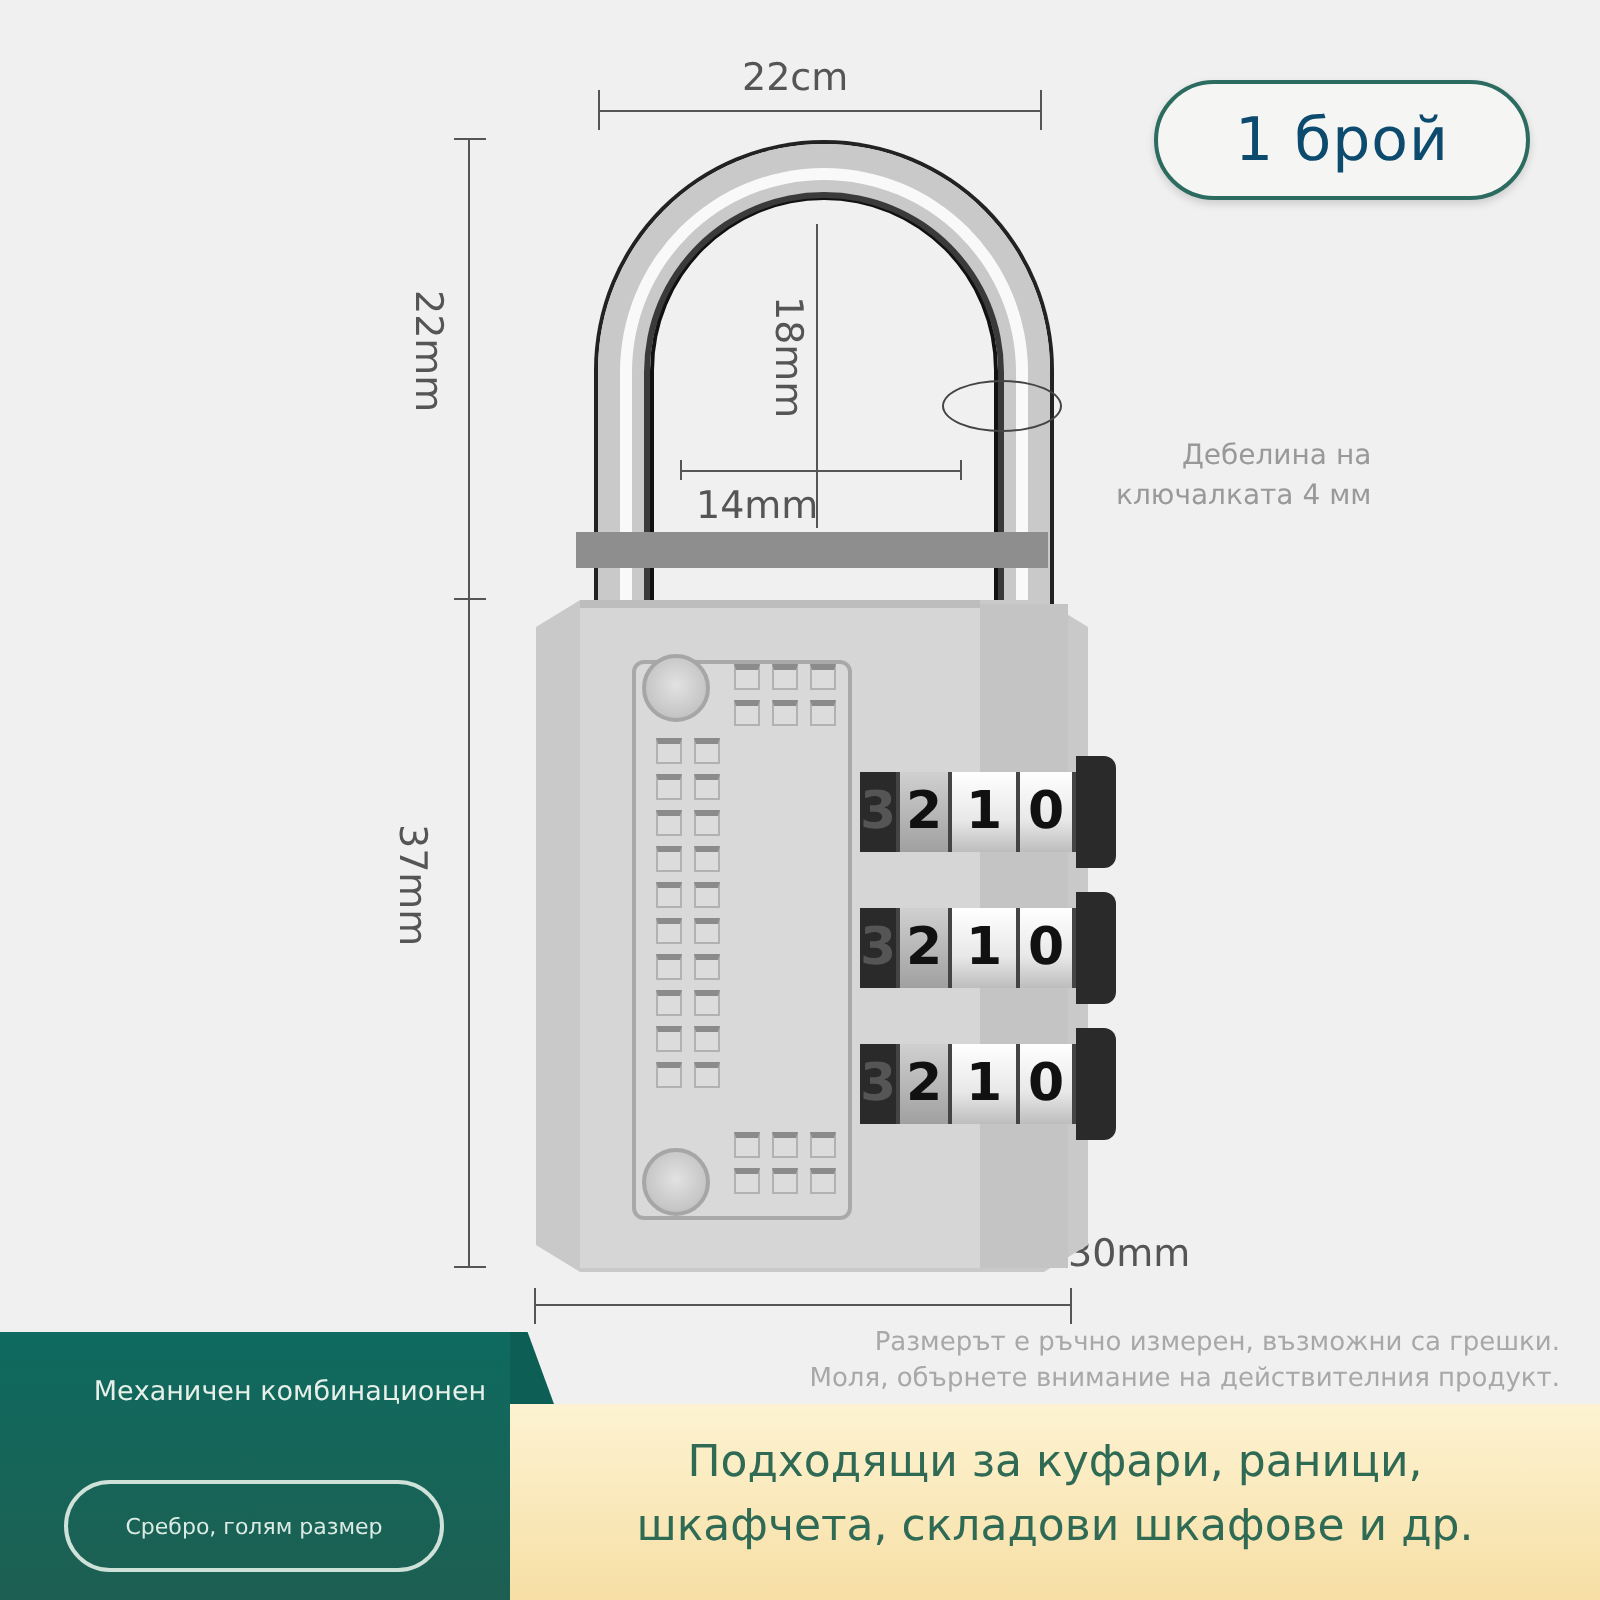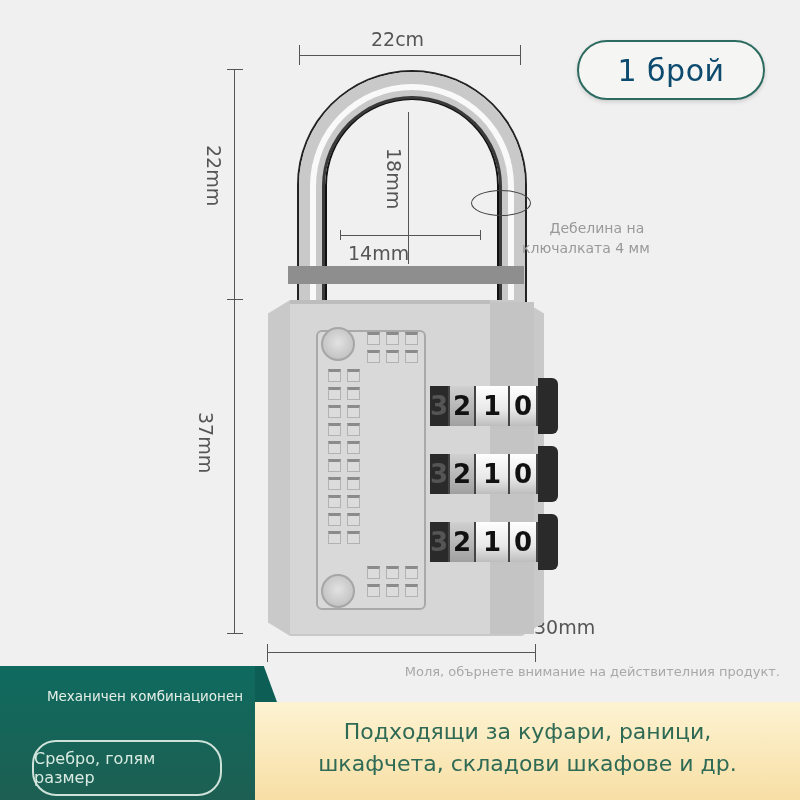--- a/index.html
+++ b/index.html
@@ -16,37 +16,37 @@
     box-shadow: 0 2px 4px rgba(0,0,0,0.15);
     display: flex; align-items: center; justify-content: center;
     color: #0c4a6e; font-size: 30px; letter-spacing: 0.5px;
   }
 
   
   .dim-line { background: #555; }
   .dim-label { color: #555; font-size: 19px; background: #f0f0f0; padding: 0 3px; text-align: center; }
   .dim-label.v { writing-mode: vertical-rl; }
 
-  .note-text { color: #999; font-size: 14px; line-height: 20px; text-align: center; }
+  .note-text { color: #999; font-size: 14px; line-height: 20px; text-align: right; margin-left: 36px; }
 
   .disclaimer { color: #a8a8a8; font-size: 13px; line-height: 18px; text-align: right; }
 
   
   .green-panel {
     left: 0; top: 666px; width: 255px; height: 134px;
     background: linear-gradient(180deg, #0f6a5f 0%, #1d5f52 100%);
   }
   .panel-title {
     left: 0; top: 686px; width: 290px; text-align: center;
     color: #e6efe8; font-size: 13.5px; line-height: 20px; font-weight: normal;
   }
   .variant-button {
-    left: 32px; top: 740px; width: 190px; height: 56px;
+    left: 32px; top: 740px; width: 190px; height: 46px;
     border: 2px solid #cfe2da; border-radius: 24px;
-    color: #d9ebe3; font-size: 16px;
+    color: #d9ebe3; font-size: 11px;
     display: flex; align-items: center; justify-content: center;
     background: transparent;
   }
 
   
   .usage-panel {
     left: 255px; top: 702px; width: 545px; height: 98px;
     background: linear-gradient(180deg, #fdf3d2 0%, #f7dfa5 100%);
   }
   .usage-text {
@@ -232,20 +232,21 @@
 </div>
 <div class="abs" style="left:430px;top:514px;display:flex;align-items:center;">
   <div class="dial-cell dark" style="width:20px;">3</div>
   <div class="dial-cell mid" style="width:26px;">2</div>
   <div class="dial-cell" style="width:34px;">1</div>
   <div class="dial-cell" style="width:28px;">0</div>
   <div class="dial-back"></div>
 </div>
 
 <div class="abs disclaimer" style="left:370px;top:663px;width:410px;">
+  <div>Размерът е ръчно измерен, възможни са грешки.</div>
   <div>Моля, обърнете внимание на действителния продукт.</div>
 </div>
 
 <div class="abs green-panel"></div>
 <div class="abs" style="left:255px;top:666px;width:22px;height:36px;background:#0d5f55;clip-path:polygon(0 0, 40% 0, 100% 100%, 0 100%);"></div>
 <div class="abs panel-title">
   <div>Механичен комбинационен</div>
 </div>
 <div class="abs variant-button">
   <span>Сребро, голям размер</span>

